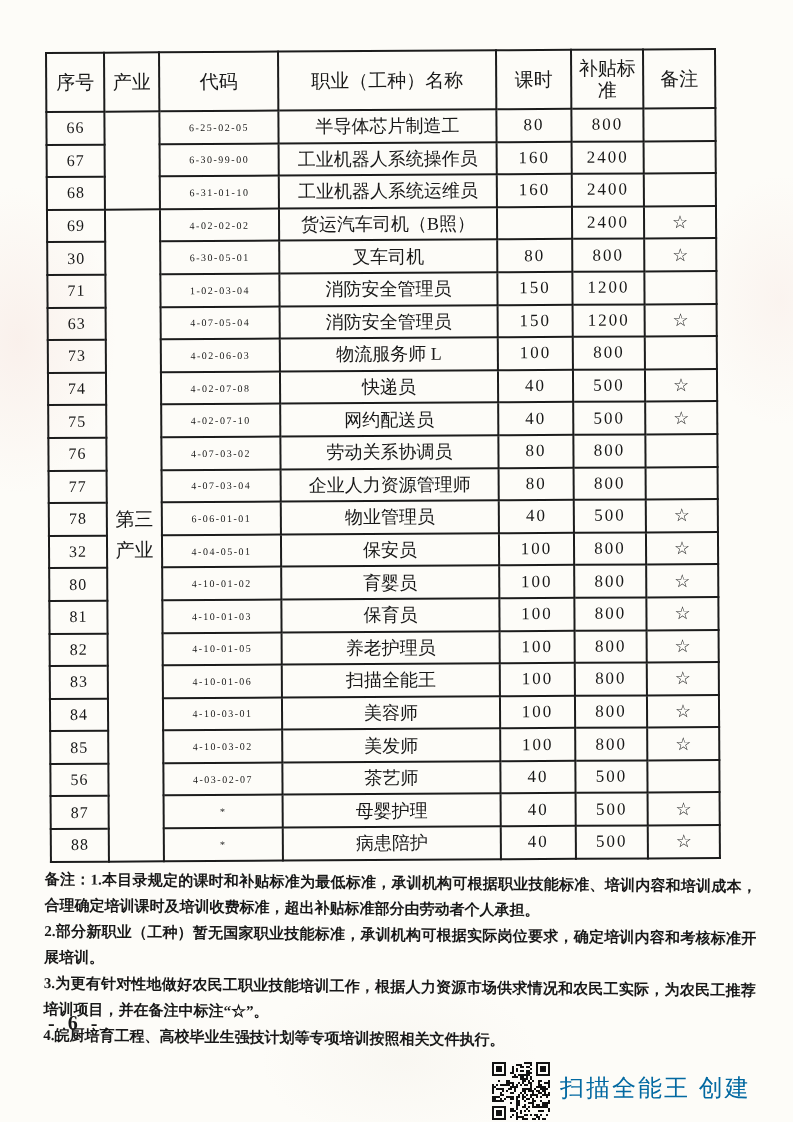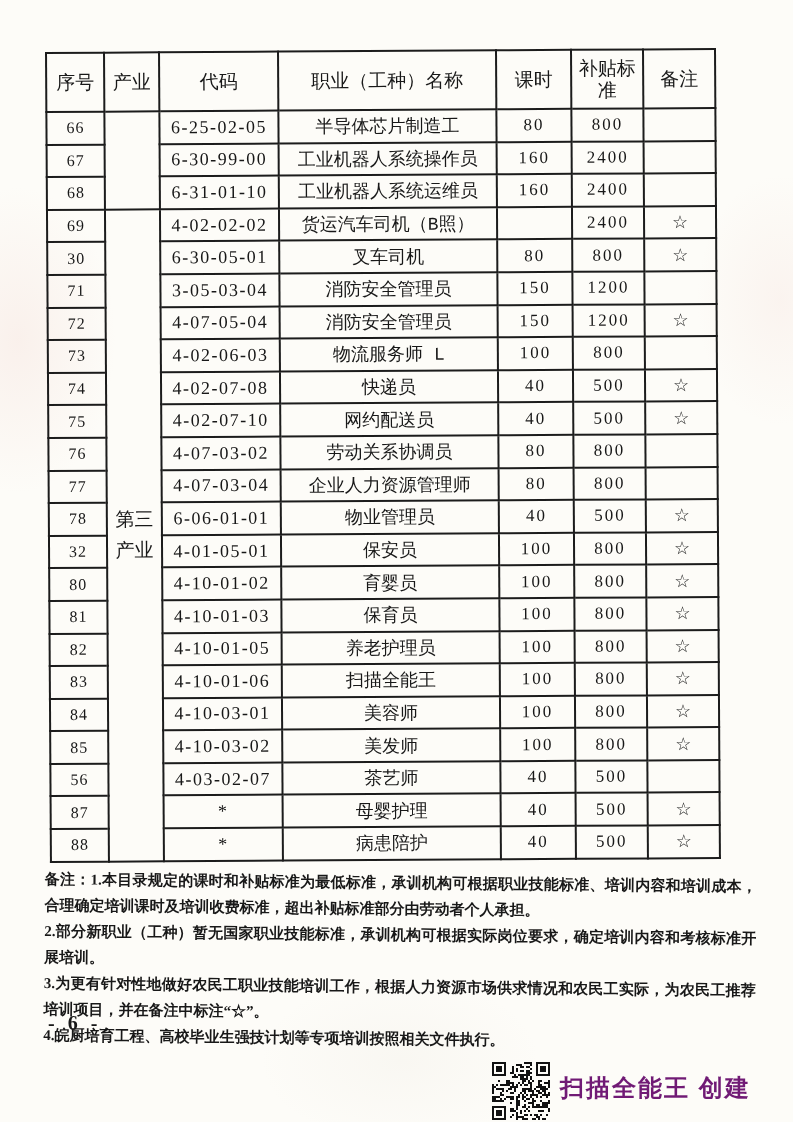--- a/index.html
+++ b/index.html
@@ -38,22 +38,22 @@
     padding:0 4px;
     text-align:center;
     vertical-align:middle;
     overflow:hidden;
   }
   tr.hdr{height:59px;}
   tr.row{height:32.6px;}
   th{font-weight:normal;font-size:19px;line-height:1.15;}
   td.c-no{font-size:16px;letter-spacing:1px;}
   td.c-ind{font-size:19px;line-height:1.6;}
-  td.c-code{font-size:18px;letter-spacing:1.5px;white-space:nowrap;}
-  td.c-name{font-size:18px;white-space:nowrap;font-family:Liberation Mono, monospace;}
+  td.c-code{font-size:10px;letter-spacing:1.5px;white-space:nowrap;}
+  td.c-name{font-size:18px;white-space:nowrap;}
   td.c-hours,td.c-subsidy{font-size:17px;letter-spacing:2px;}
   td.c-remark{font-size:18px;color:#222;}
 
   .notes{
     position:absolute;top:866px;left:45px;width:712px;
     transform:rotate(0.6deg);
     transform-origin:0 0;
     font-size:15px;font-weight:bold;
     line-height:26px;
     text-align:justify;
@@ -62,22 +62,22 @@
 
   .page-number{
     position:absolute;left:48px;top:1012px;
     font-size:20px;font-weight:bold;letter-spacing:4px;
   }
 
   .qr{position:absolute;left:492px;top:1062px;width:58px;height:58px;}
   .scan-caption{
     position:absolute;left:560px;top:1072px;
     font-family:"Liberation Sans",sans-serif;
-    font-size:24px;font-weight:700;letter-spacing:2px;
-    color:#701a75;white-space:nowrap;
+    font-size:24px;font-weight:400;letter-spacing:2px;
+    color:#0369a1;white-space:nowrap;
   }
 </style>
 </head>
 <body>
 
 <div class="page">
 
   <div class="table-wrap">
     <table class="catalog">
       <colgroup>
@@ -138,28 +138,28 @@
           <tr class="row">
             <td class="c-no">30</td>
             <td class="c-code">6-30-05-01</td>
             <td class="c-name">叉车司机</td>
             <td class="c-hours">80</td>
             <td class="c-subsidy">800</td>
             <td class="c-remark">☆</td>
           </tr>
           <tr class="row">
             <td class="c-no">71</td>
-            <td class="c-code">3-05-03-04</td>
+            <td class="c-code">1-02-03-04</td>
             <td class="c-name">消防安全管理员</td>
             <td class="c-hours">150</td>
             <td class="c-subsidy">1200</td>
             <td class="c-remark"></td>
           </tr>
           <tr class="row">
-            <td class="c-no">72</td>
+            <td class="c-no">63</td>
             <td class="c-code">4-07-05-04</td>
             <td class="c-name">消防安全管理员</td>
             <td class="c-hours">150</td>
             <td class="c-subsidy">1200</td>
             <td class="c-remark">☆</td>
           </tr>
           <tr class="row">
             <td class="c-no">73</td>
             <td class="c-code">4-02-06-03</td>
             <td class="c-name">物流服务师 L</td>
@@ -202,21 +202,21 @@
           <tr class="row">
             <td class="c-no">78</td>
             <td class="c-code">6-06-01-01</td>
             <td class="c-name">物业管理员</td>
             <td class="c-hours">40</td>
             <td class="c-subsidy">500</td>
             <td class="c-remark">☆</td>
           </tr>
           <tr class="row">
             <td class="c-no">32</td>
-            <td class="c-code">4-01-05-01</td>
+            <td class="c-code">4-04-05-01</td>
             <td class="c-name">保安员</td>
             <td class="c-hours">100</td>
             <td class="c-subsidy">800</td>
             <td class="c-remark">☆</td>
           </tr>
           <tr class="row">
             <td class="c-no">80</td>
             <td class="c-code">4-10-01-02</td>
             <td class="c-name">育婴员</td>
             <td class="c-hours">100</td>

